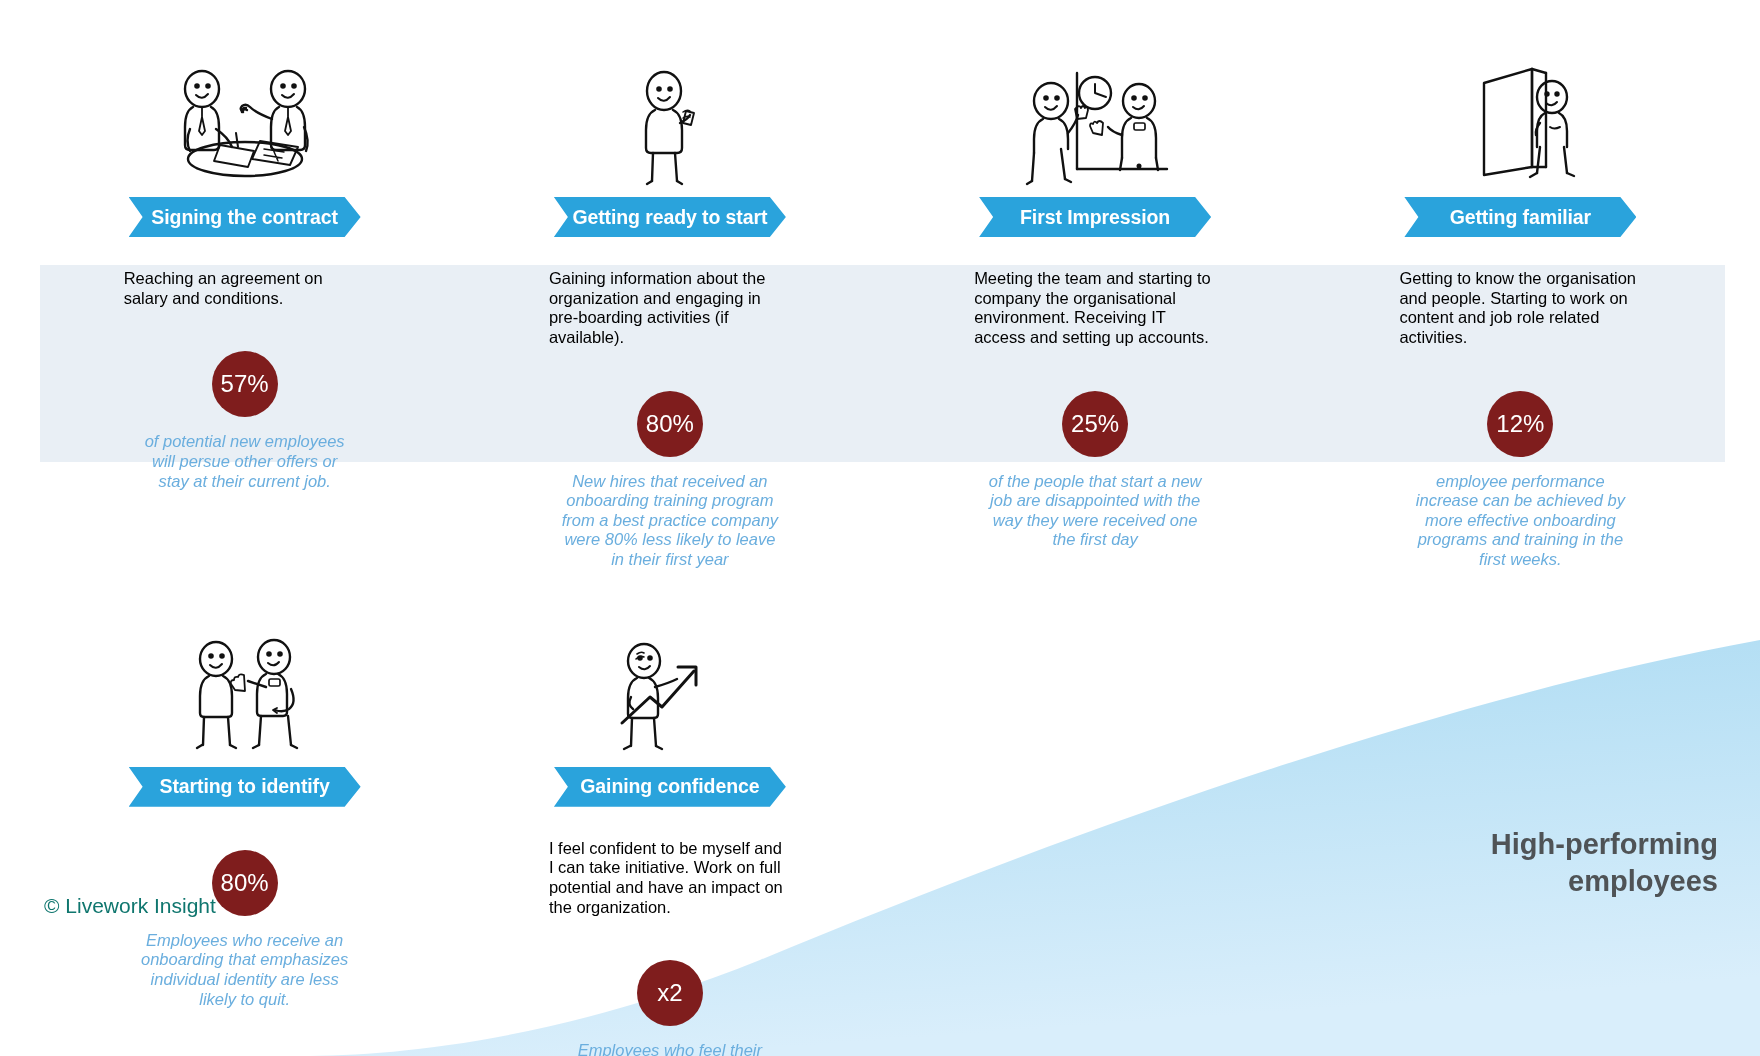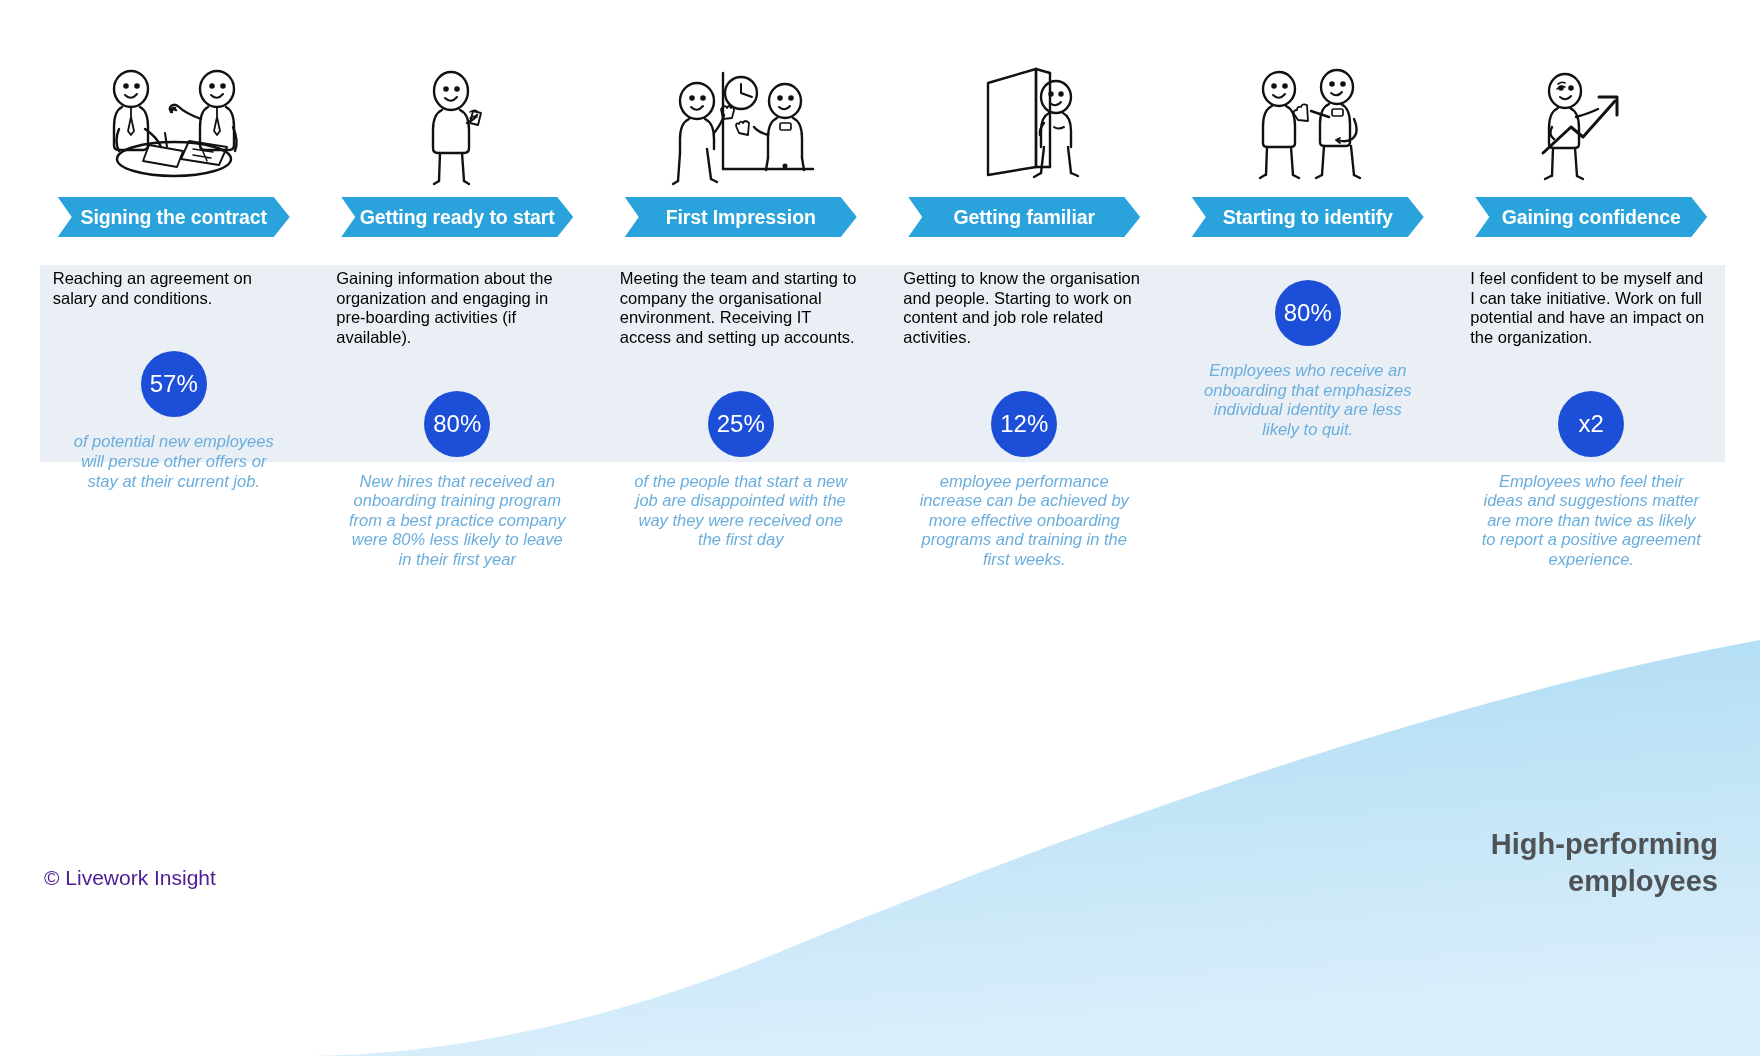--- a/index.html
+++ b/index.html
@@ -40,21 +40,21 @@
   }
 
   
   .stage-row {
     position: absolute;
     left: 40px;
     top: 0px;
     width: 1685px;
     height: 700px;
     display: grid;
-    grid-template-columns: repeat(6, 1fr);
+    grid-template-columns: repeat(4, 1fr);
     column-gap: 16px;
   }
 
   .stage-col {
     position: relative;
     display: flex;
     flex-direction: column;
     align-items: center;
   }
 
@@ -95,21 +95,21 @@
     line-height: 1.19;
     color: #000000;
   }
 
   
   .stat-circle {
     margin-top: 43px;
     width: 66px;
     height: 66px;
     border-radius: 50%;
-    background: #1d4ed8;
+    background: #7f1d1d;
     color: #ffffff;
     font-size: 24px;
     display: flex;
     align-items: center;
     justify-content: center;
     line-height: 1;
   }
 
   
   .stat-caption {
@@ -132,23 +132,23 @@
     font-size: 29px;
     font-weight: bold;
     line-height: 1.28;
     color: #4f5356;
     white-space: pre-line;
   }
 
   .copyright {
     position: absolute;
     left: 44px;
-    top: 866px;
+    top: 894px;
     font-size: 21px;
-    color: #4c1d95;
+    color: #0f766e;
   }
 </style>
 </head>
 <body>
 
 <div id="canvas">
 
   <svg class="wave-layer" viewBox="0 0 1760 1056" preserveAspectRatio="none">
     <defs>
       <linearGradient id="waveGrad" x1="0" y1="0" x2="0.25" y2="1">

